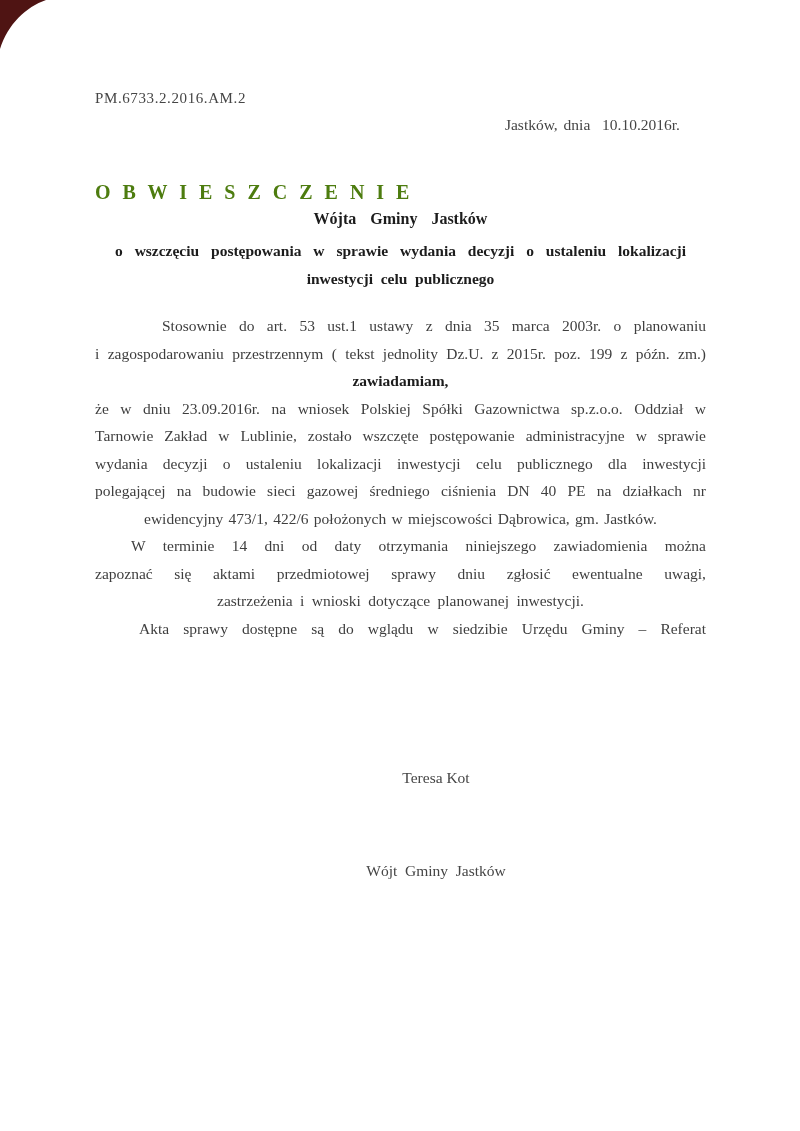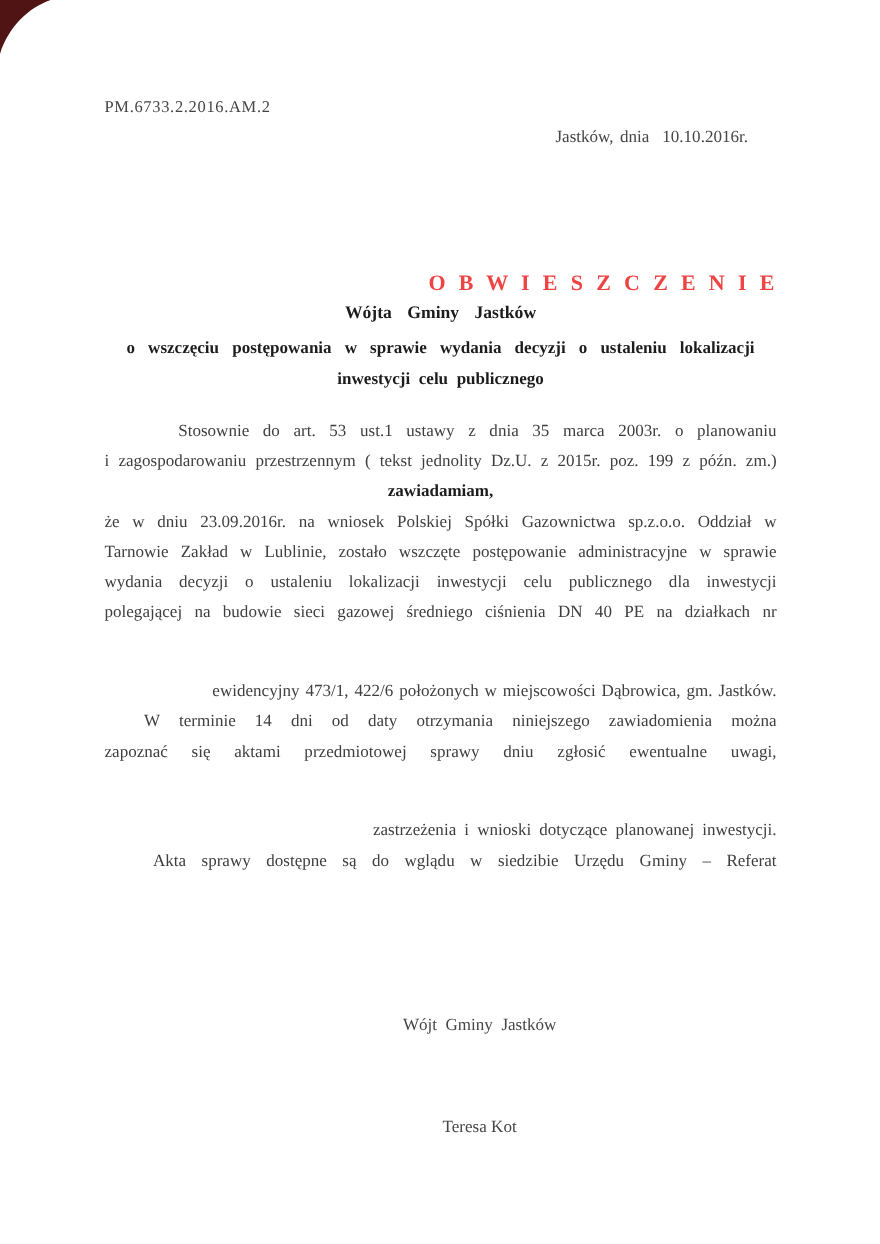--- a/index.html
+++ b/index.html
@@ -27,28 +27,28 @@
     font-size: 15.5px;
     line-height: 20px;
     text-align: right;
     padding-right: 26px;
     white-space: pre-wrap;
     word-spacing: 2px;
     color: #454545;
   }
 
   .title {
-    margin-top: 108px;
+    margin-top: 42px;
     font-size: 20px;
     font-weight: bold;
     line-height: 30px;
-    text-align: right;
+    text-align: left;
     letter-spacing: 2px;
     word-spacing: 3px;
-    color: #ef4444;
+    color: #4d7c0f;
   }
   .subtitle {
     font-size: 16px;
     font-weight: bold;
     line-height: 24px;
     text-align: center;
     white-space: pre-wrap;
     word-spacing: 3px;
     color: #1c1c1c;
   }
@@ -70,21 +70,21 @@
   }
   .line { line-height: 27.5px; }
   .j { text-align: justify; text-align-last: justify; }
   .c { text-align: center; white-space: pre-wrap; }
   .cb {
     text-align: center;
     font-weight: bold;
     color: #1c1c1c;
     white-space: pre-wrap;
   }
-  .last { text-align: right; margin-top: 44px; }
+  .last { text-align: center; }
   .sp { word-spacing: 3.5px; }
   .ind67 { text-indent: 67px; }
   .ind36 { text-indent: 36px; }
   .ind44 { text-indent: 44px; }
 
   .sig {
     margin-top: 58px;
     margin-left: auto;
     margin-right: 120px;
     width: 300px;
@@ -132,18 +132,18 @@
       <div class="line last">ewidencyjny 473/1, 422/6 położonych w miejscowości Dąbrowica, gm. Jastków.</div>
 
       <div class="line j ind36">W terminie 14 dni od daty otrzymania niniejszego zawiadomienia można</div>
       <div class="line j">zapoznać się aktami przedmiotowej sprawy dniu zgłosić ewentualne uwagi,</div>
       <div class="line last sp">zastrzeżenia i wnioski dotyczące planowanej inwestycji.</div>
 
       <div class="line j ind44">Akta sprawy dostępne są do wglądu w siedzibie Urzędu Gminy – Referat</div>
     </div>
 
     <div class="sig">
+      <div>Teresa Kot</div>
       <div>Wójt  Gminy  Jastków</div>
-      <div>Teresa Kot</div>
     </div>
 
   </div>
 </div>
 
 </body></html>

